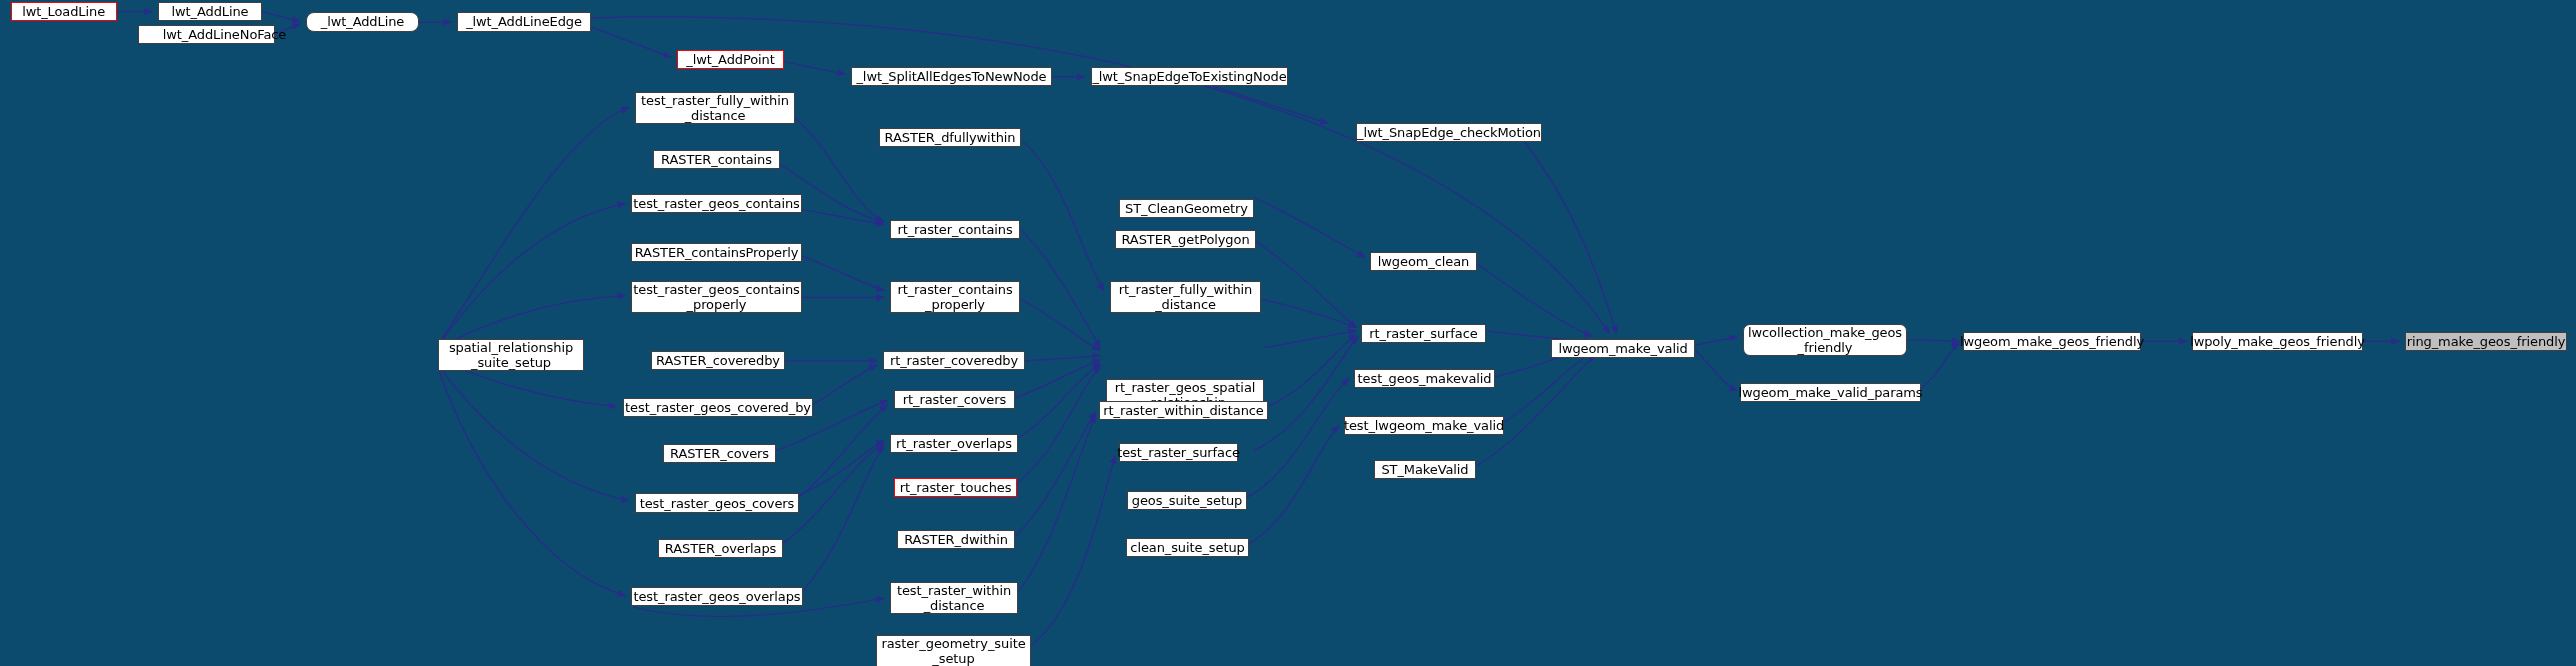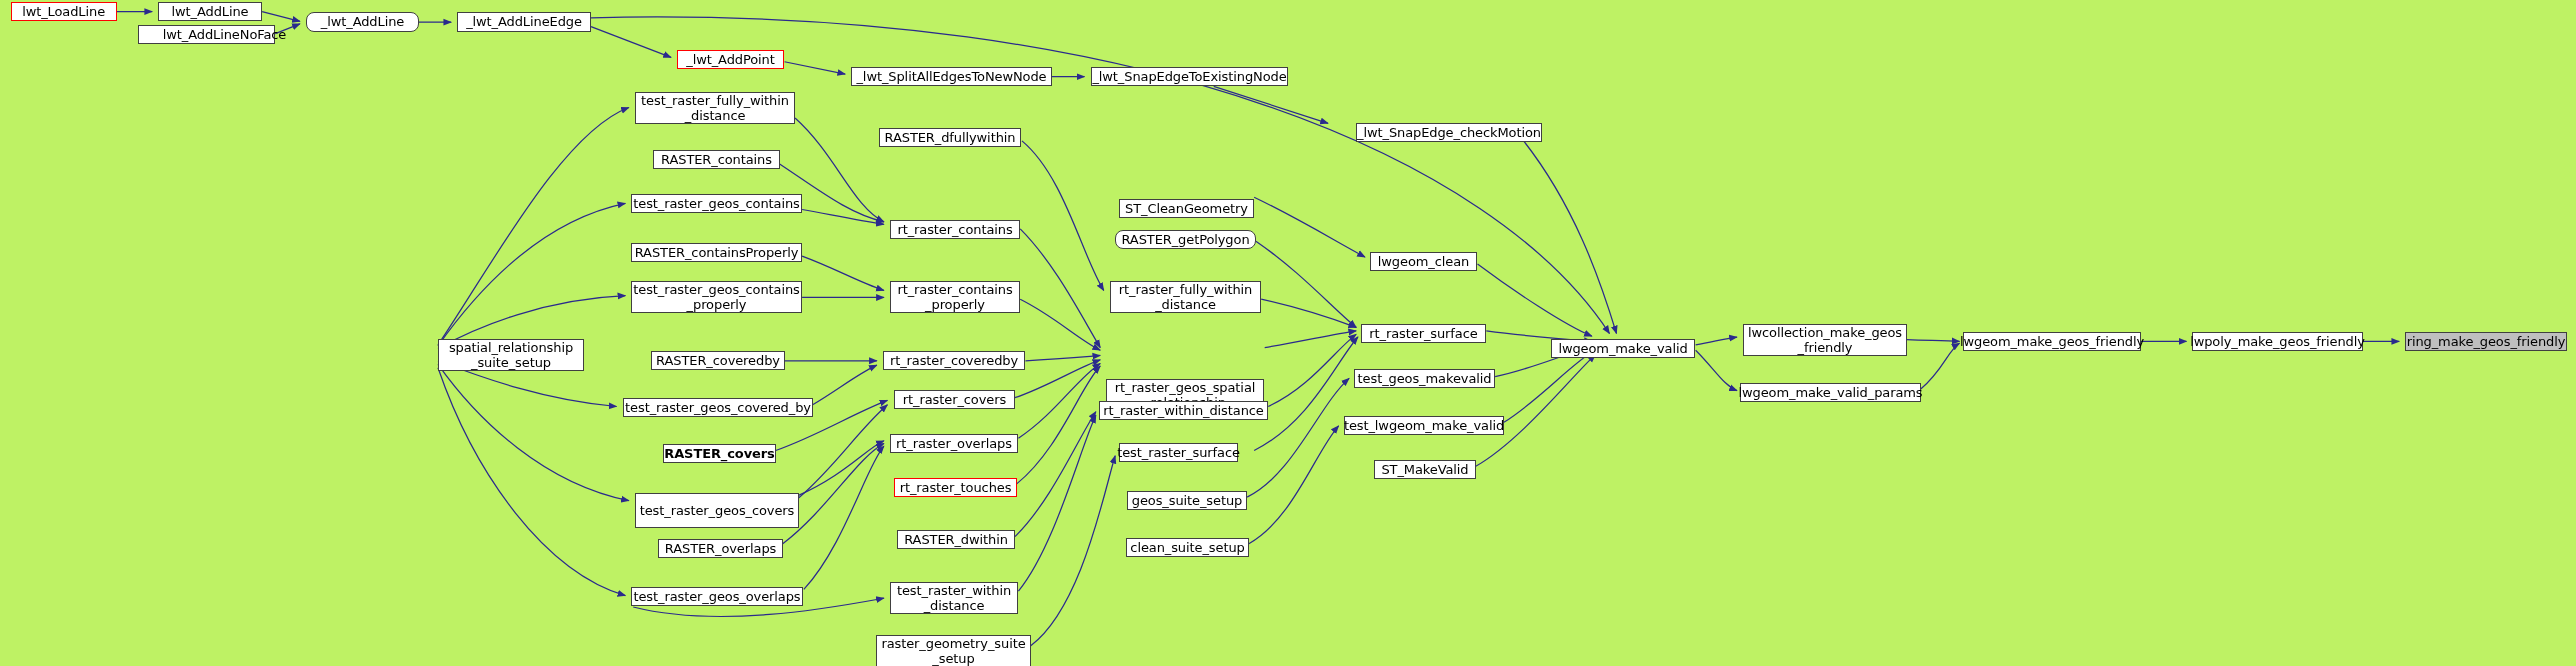--- a/index.html
+++ b/index.html
@@ -4,21 +4,21 @@
 <style>
   html, body {
     margin: 0;
     padding: 0;
     background: #ffffff;
   }
   #canvas {
     position: relative;
     width: 2576px;
     height: 667px;
-    background: #bef264;
+    background: #0c4a6e;
     font-family: "DejaVu Sans", sans-serif;
     overflow: hidden;
   }
   #edge-layer {
     position: absolute;
     left: 0;
     top: 0;
     width: 2576px;
     height: 667px;
     pointer-events: none;
@@ -130,56 +130,56 @@
       <div class="node" style="left: 1332px; top: 123px; width: 186px; height: 19.3px; margin-left: 24px;">_lwt_SnapEdge_checkMotion</div>
       <div class="node" style="left: 635px; top: 92px; width: 160px; height: 32px;">test_raster_fully_within
 _distance</div>
       <div class="node" style="left: 653px; top: 150px; width: 127px; height: 19.3px;">RASTER_contains</div>
       <div class="node" style="left: 631px; top: 194px; width: 171px; height: 19.3px;">test_raster_geos_contains</div>
       <div class="node" style="left: 631px; top: 243px; width: 171px; height: 19.3px;">RASTER_containsProperly</div>
       <div class="node" style="left: 631px; top: 281px; width: 171px; height: 32px;">test_raster_geos_contains
 _properly</div>
       <div class="node" style="left: 651px; top: 351px; width: 134px; height: 19.3px;">RASTER_coveredby</div>
       <div class="node" style="left: 623px; top: 398px; width: 190px; height: 19.3px;">test_raster_geos_covered_by</div>
-      <div class="node" style="left: 663px; top: 444px; width: 113px; height: 19.3px; font-weight: bold;">RASTER_covers</div>
-      <div class="node" style="left: 635px; top: 493px; width: 164px; height: 35px;">test_raster_geos_covers</div>
+      <div class="node" style="left: 663px; top: 444px; width: 113px; height: 19.3px;">RASTER_covers</div>
+      <div class="node" style="left: 635px; top: 493px; width: 164px; height: 20px;">test_raster_geos_covers</div>
       <div class="node" style="left: 658px; top: 539px; width: 125px; height: 19.3px;">RASTER_overlaps</div>
       <div class="node" style="left: 631px; top: 587px; width: 172px; height: 19.3px;">test_raster_geos_overlaps</div>
       <div class="node" style="left: 438px; top: 339px; width: 146px; height: 32px;">spatial_relationship
 _suite_setup</div>
       <div class="node" style="left: 879px; top: 128px; width: 142px; height: 19.3px;">RASTER_dfullywithin</div>
       <div class="node" style="left: 890px; top: 220px; width: 130px; height: 19.3px;">rt_raster_contains</div>
       <div class="node" style="left: 890px; top: 281px; width: 130px; height: 32px;">rt_raster_contains
 _properly</div>
       <div class="node" style="left: 883px; top: 351px; width: 142px; height: 19.3px;">rt_raster_coveredby</div>
       <div class="node" style="left: 894px; top: 390px; width: 121px; height: 19.3px;">rt_raster_covers</div>
       <div class="node" style="left: 890px; top: 434px; width: 128px; height: 19.3px;">rt_raster_overlaps</div>
       <div class="node hl" style="left: 894px; top: 478px; width: 123px; height: 19.3px;">rt_raster_touches</div>
       <div class="node" style="left: 897px; top: 530px; width: 118px; height: 19.3px;">RASTER_dwithin</div>
       <div class="node" style="left: 890px; top: 582px; width: 128px; height: 32px;">test_raster_within
 _distance</div>
       <div class="node" style="left: 876px; top: 635px; width: 155px; height: 32px;">raster_geometry_suite
 _setup</div>
       <div class="node" style="left: 1119px; top: 183px; width: 135px; height: 19.3px; margin-top: 16px;">ST_CleanGeometry</div>
-      <div class="node" style="left: 1115px; top: 230px; width: 141px; height: 19.3px; border-radius: 8px;">RASTER_getPolygon</div>
+      <div class="node" style="left: 1115px; top: 230px; width: 141px; height: 19.3px;">RASTER_getPolygon</div>
       <div class="node" style="left: 1110px; top: 281px; width: 151px; height: 32px;">rt_raster_fully_within
 _distance</div>
       <div class="node" style="left: 1106px; top: 339px; width: 158px; height: 32px; margin-top: 40px;">rt_raster_geos_spatial
 _relationship</div>
       <div class="node" style="left: 1099px; top: 401px; width: 169px; height: 19.3px;">rt_raster_within_distance</div>
       <div class="node" style="left: 1119px; top: 443px; width: 119px; height: 19.3px;">test_raster_surface</div>
       <div class="node" style="left: 1127px; top: 491px; width: 120px; height: 19.3px;">geos_suite_setup</div>
       <div class="node" style="left: 1126px; top: 538px; width: 123px; height: 19.3px;">clean_suite_setup</div>
       <div class="node" style="left: 1370px; top: 252px; width: 107px; height: 19.3px;">lwgeom_clean</div>
       <div class="node" style="left: 1361px; top: 324px; width: 125px; height: 19.3px;">rt_raster_surface</div>
       <div class="node" style="left: 1354px; top: 369px; width: 141px; height: 19.3px;">test_geos_makevalid</div>
       <div class="node" style="left: 1344px; top: 416px; width: 160px; height: 19.3px;">test_lwgeom_make_valid</div>
       <div class="node" style="left: 1374px; top: 460px; width: 102px; height: 19.3px;">ST_MakeValid</div>
       <div class="node" style="left: 1551px; top: 339px; width: 144px; height: 19.3px;">lwgeom_make_valid</div>
       <div class="node" style="left: 1740px; top: 383px; width: 181px; height: 19.3px;">lwgeom_make_valid_params</div>
-      <div class="node" style="left: 1743px; top: 324px; width: 164px; height: 32px;">lwcollection_make_geos
+      <div class="node" style="left: 1743px; top: 324px; width: 164px; height: 32px; border-radius: 7px;">lwcollection_make_geos
 _friendly</div>
       <div class="node" style="left: 1963px; top: 332px; width: 178px; height: 19.3px;">lwgeom_make_geos_friendly</div>
       <div class="node" style="left: 2192px; top: 332px; width: 171px; height: 19.3px;">lwpoly_make_geos_friendly</div>
       <div class="node gray" style="left: 2405px; top: 332px; width: 162px; height: 19.3px;">ring_make_geos_friendly</div>
     </div>
 </div>
 
 
 </body></html>

